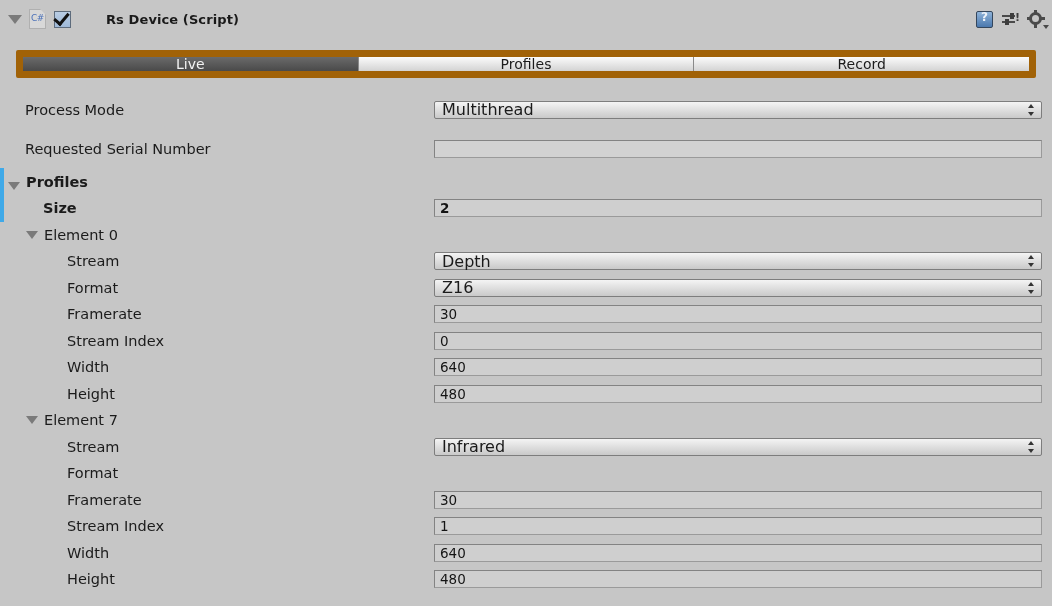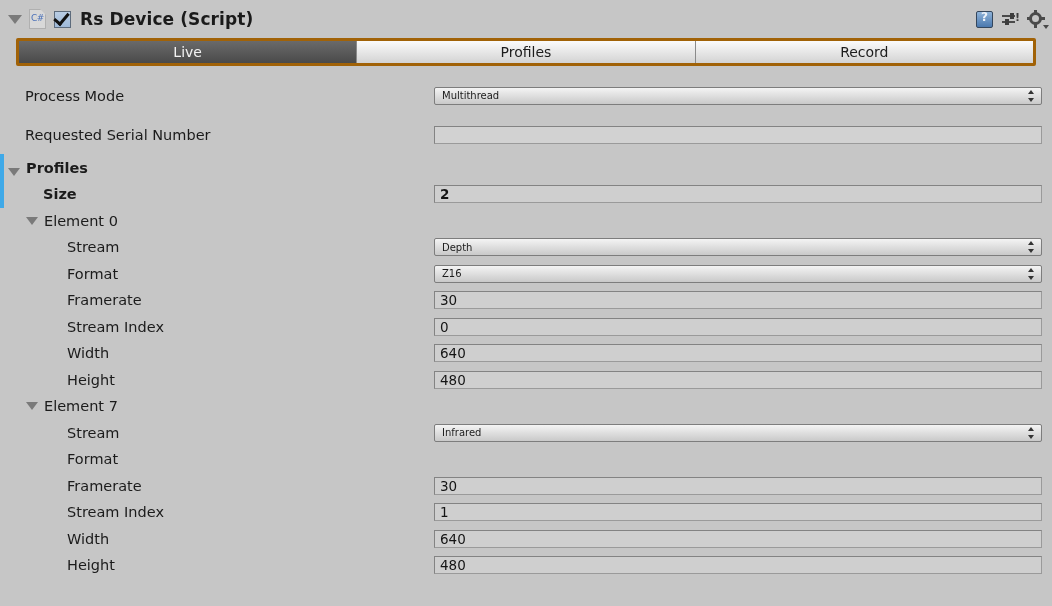--- a/index.html
+++ b/index.html
@@ -84,24 +84,25 @@
   }
   .hdr-checkbox .tick {
     position: absolute;
     left: 2px; top: -2px;
     width: 6px; height: 12px;
     border: solid #121212;
     border-width: 0 3px 3px 0;
     transform: rotate(40deg);
   }
   .comp-title {
-    font-size: 17px;
+    font-size: 13px;
     font-weight: bold;
     letter-spacing: 0.1px;
     white-space: nowrap;
+    margin-left: 26px;
   }
   .hdr-icons {
     position: absolute;
     right: 7px; top: 0;
     height: 38px;
     display: flex;
     align-items: center;
     gap: 9px;
   }
   .icn {
@@ -170,24 +171,24 @@
     position: absolute;
     right: -4px; bottom: -1px;
     width: 0; height: 0;
     border-left: 3px solid transparent;
     border-right: 3px solid transparent;
     border-top: 4px solid #4a4a4a;
   }
 
   
   .toolbar {
-    margin: 0 16px;
+    margin: 12px 16px;
     height: 28px;
     display: flex;
-    border: 3px solid #a16207;
+    border: 7px solid #a16207;
     border-radius: 2px;
     overflow: hidden;
     box-sizing: border-box;
   }
   .tab {
     flex: 1 1 0;
     display: flex;
     align-items: center;
     justify-content: center;
     font-size: 14px;
@@ -252,21 +253,21 @@
   .f-text.empty { background: #d2d2d2; }
 
   
   .f-drop {
     background: linear-gradient(#f4f4f4, #c9c9c9);
     border: 1px solid #7d7d7d;
     border-radius: 2px;
     display: flex;
     align-items: center;
     padding-left: 7px;
-    font-size: 10px;
+    font-size: 16px;
     color: #1b1b1b;
     box-sizing: border-box;
   }
   .f-drop .arrows {
     position: absolute;
     right: 6px;
     top: 50%;
     transform: translateY(-50%);
     width: 7px;
     height: 12px;

